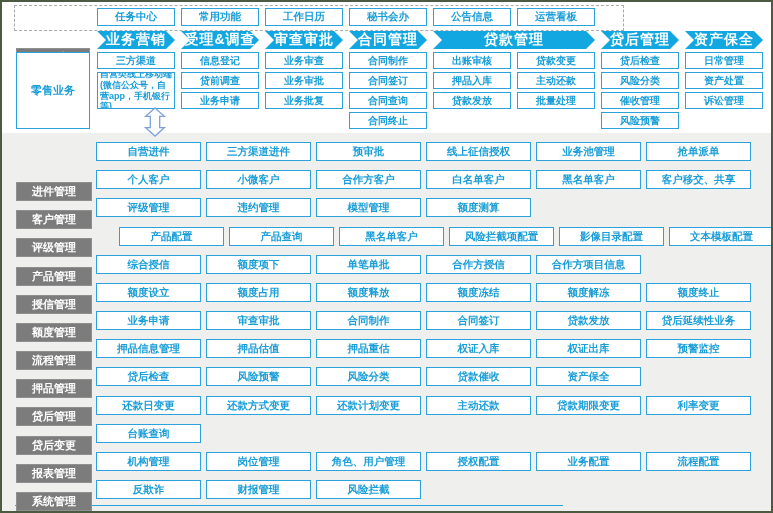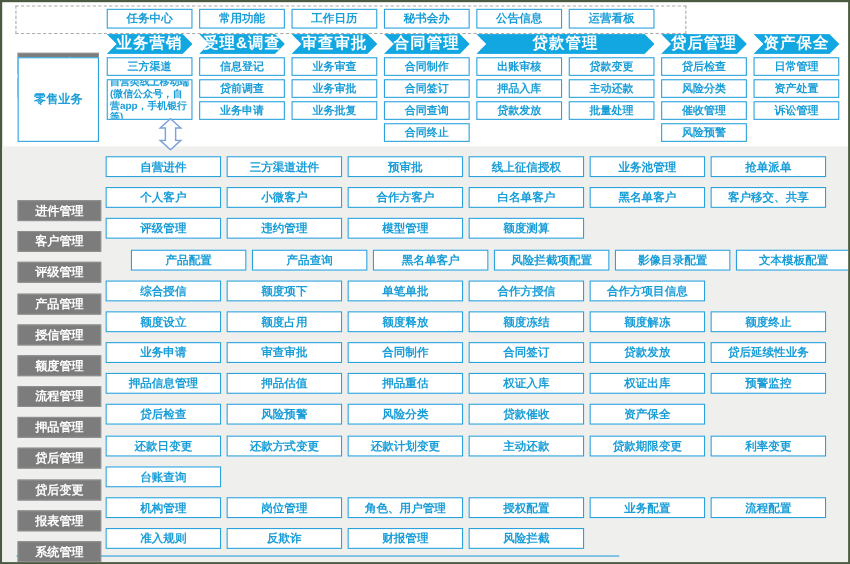--- a/index.html
+++ b/index.html
@@ -221,20 +221,19 @@
       <div class="mod-items" style="left: 94px; top: 319px;">
         <div class="bluebox mod-item">机构管理</div>
         <div class="bluebox mod-item">岗位管理</div>
         <div class="bluebox mod-item">角色、用户管理</div>
         <div class="bluebox mod-item">授权配置</div>
         <div class="bluebox mod-item">业务配置</div>
         <div class="bluebox mod-item">流程配置</div>
       </div>
       <div class="graylabel mod-label" style="left: 14px; top: 347px;">风控管理</div>
       <div class="mod-items" style="left: 94px; top: 347px;">
-        <div class="bluebox mod-item">准入规则</div>
         <div class="bluebox mod-item">反欺诈</div>
         <div class="bluebox mod-item">财报管理</div>
         <div class="bluebox mod-item">风险拦截</div>
       </div>
     </div>
 
 </div>
 
 </body></html>

